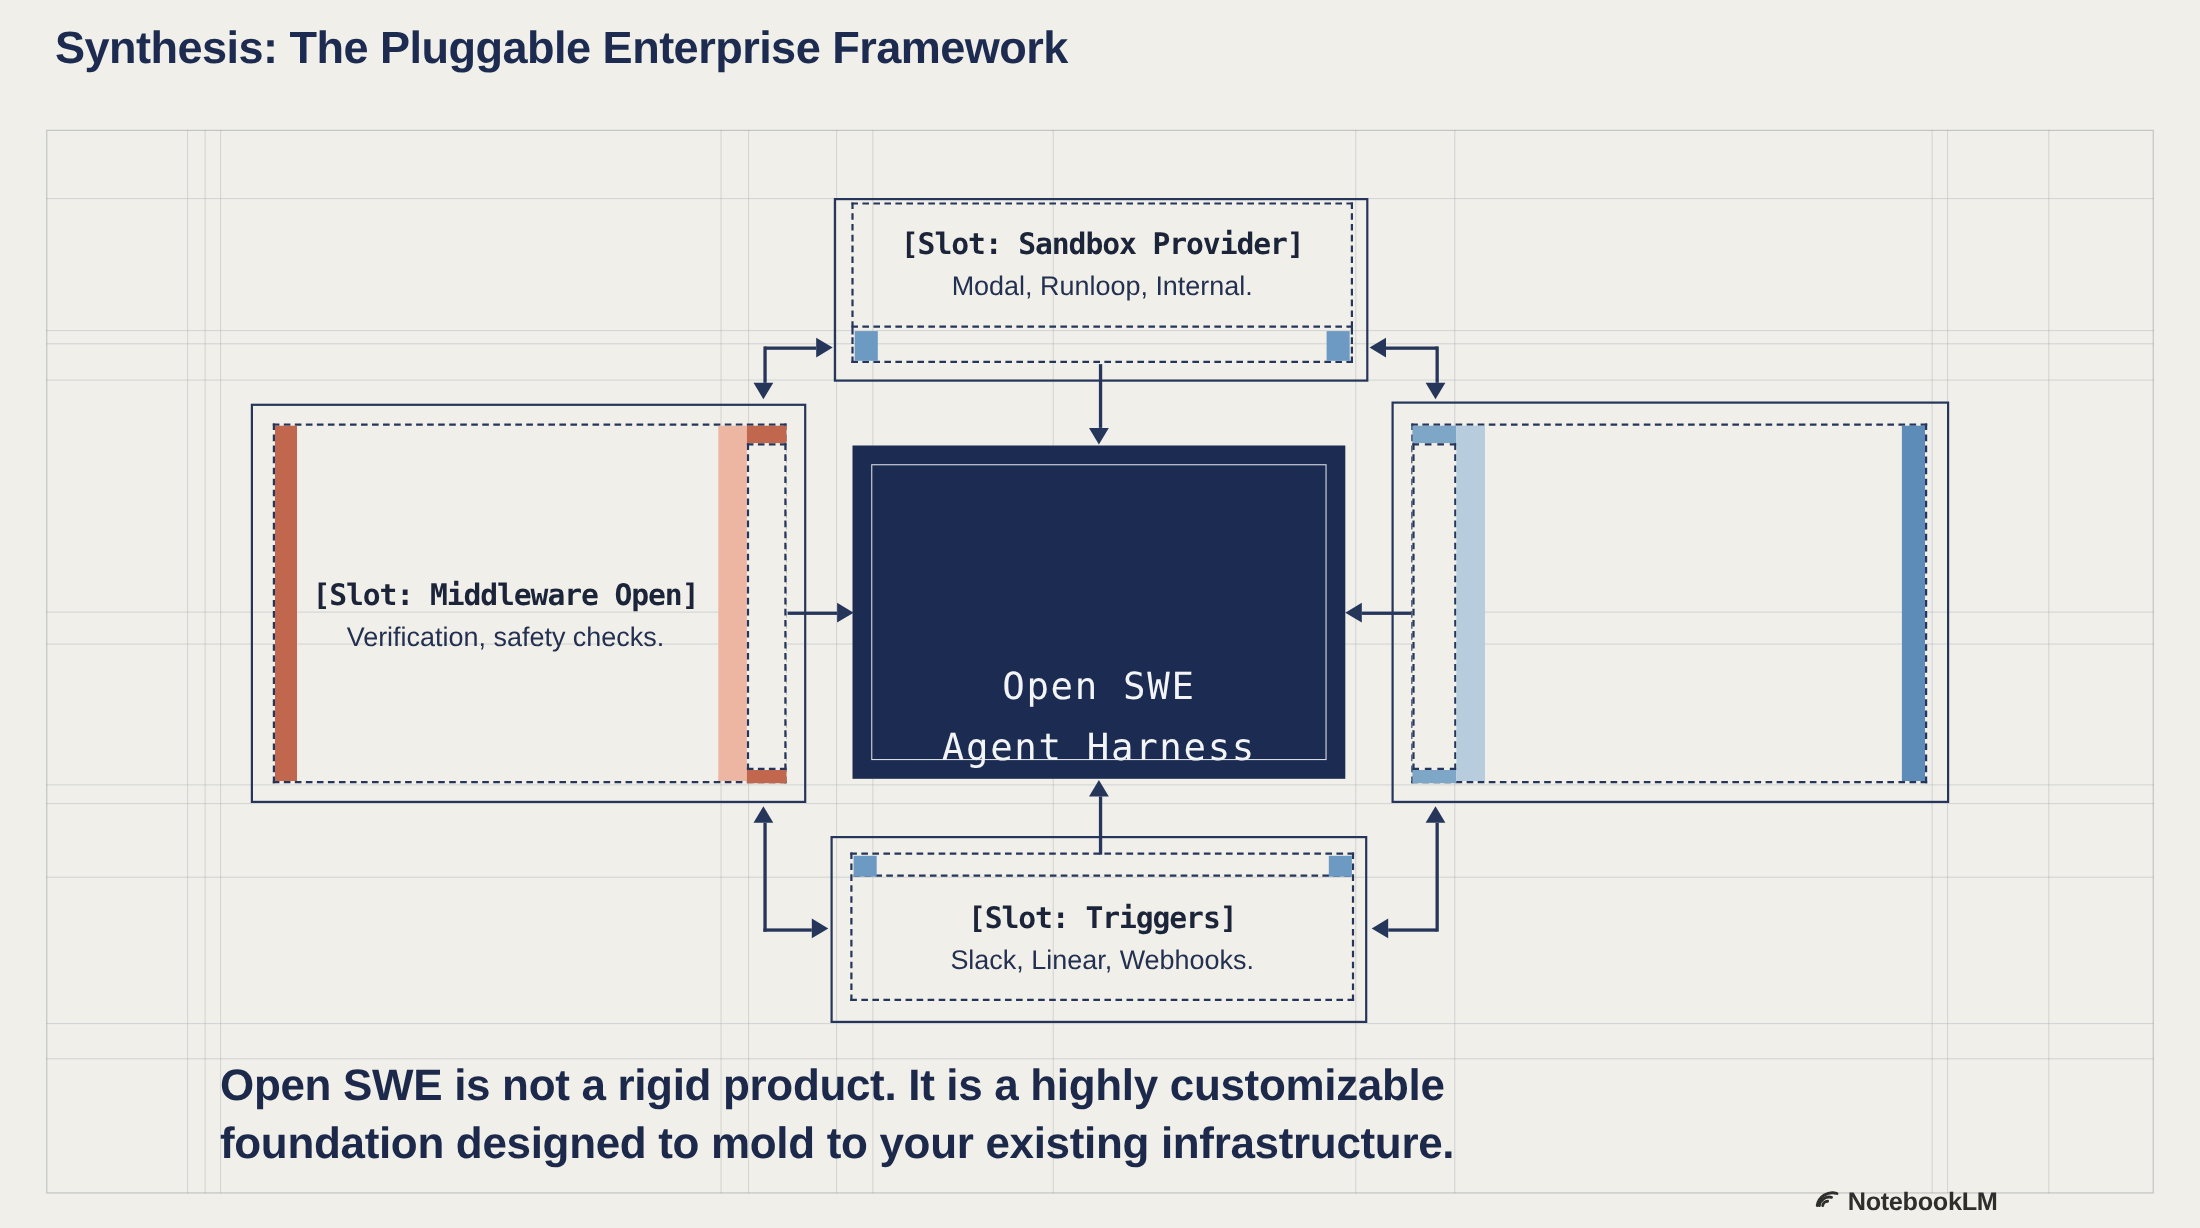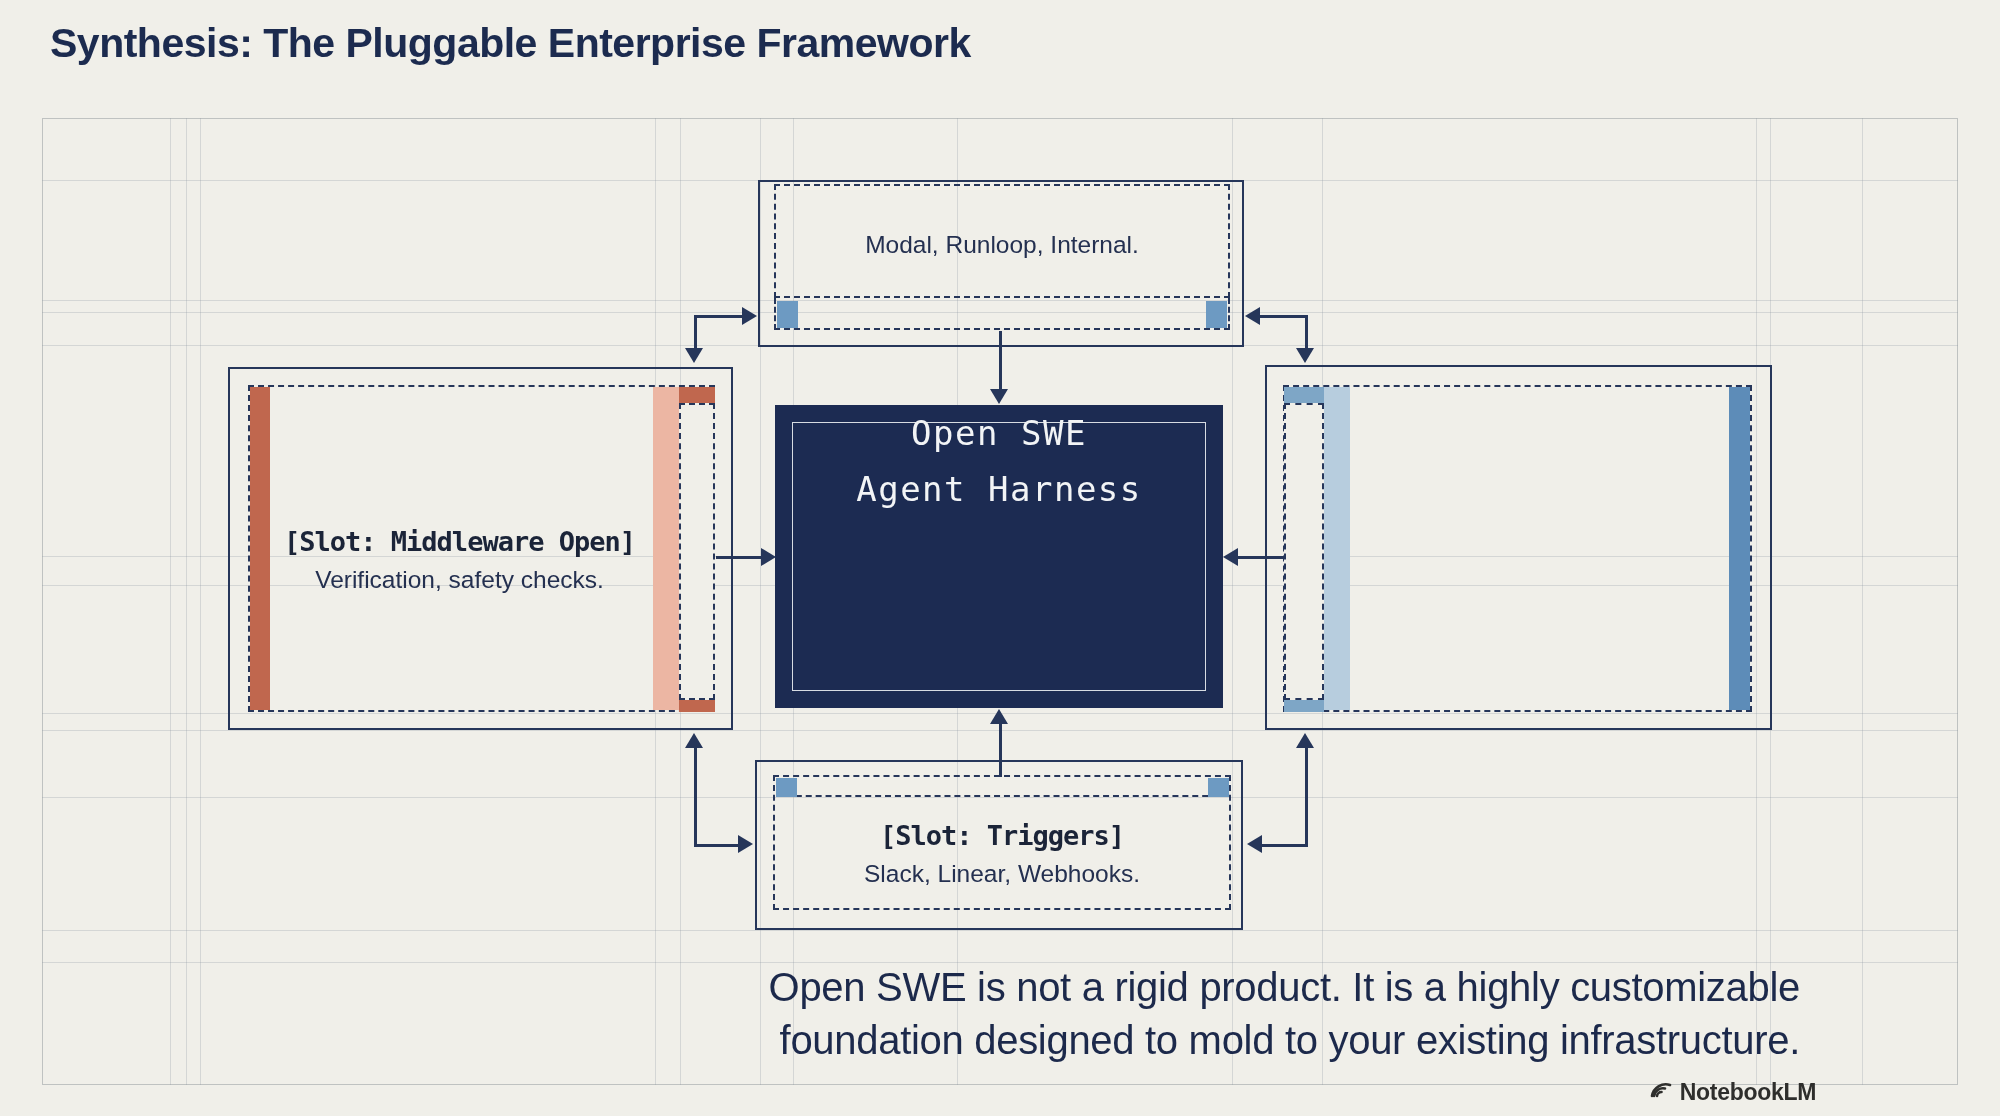--- a/index.html
+++ b/index.html
@@ -22,37 +22,37 @@
   .solidbox{position:absolute;border:2.5px solid var(--line);}
   .dashbox{position:absolute;border:2.5px dashed var(--line);}
 
   .slot-text{position:absolute;display:flex;flex-direction:column;align-items:center;
              justify-content:center;text-align:center;}
   .slot-head{font-family:"DejaVu Sans Mono",monospace;font-size:27px;font-weight:700;
              color:#1b2438;letter-spacing:-1px;white-space:nowrap;}
   .slot-sub{font-size:24.5px;color:#243050;margin-top:8px;line-height:1.22;white-space:nowrap;}
 
   .centerbox{position:absolute;left:775px;top:405px;width:448px;height:303px;
-             background:#1c2b52;display:flex;align-items:flex-start;justify-content:center;}
+             background:#1c2b52;display:flex;align-items:flex-end;justify-content:center;}
   .centerbox::after{content:"";position:absolute;inset:17px;
              border:1.5px solid rgba(236,239,242,0.9);}
   .center-text{font-family:"DejaVu Sans Mono",monospace;font-size:34px;color:#f2f4f6;
              text-align:center;line-height:1.65;letter-spacing:1.5px;white-space:pre-line;}
 
   .bar{position:absolute;}
 
   .cline{position:absolute;background:var(--line);}
   .arr{position:absolute;width:0;height:0;}
   .arr.r{border-top:9px solid transparent;border-bottom:9px solid transparent;border-left:15px solid var(--line);}
   .arr.l{border-top:9px solid transparent;border-bottom:9px solid transparent;border-right:15px solid var(--line);}
   .arr.d{border-left:9px solid transparent;border-right:9px solid transparent;border-top:15px solid var(--line);}
   .arr.u{border-left:9px solid transparent;border-right:9px solid transparent;border-bottom:15px solid var(--line);}
 
-  .statement{position:absolute;left:200px;top:961px;width:1600px;text-align:right;
-             font-size:40px;font-weight:400;color:#1c294b;line-height:1.33;letter-spacing:-0.3px;}
+  .statement{position:absolute;left:200px;top:961px;width:1600px;text-align:left;
+             font-size:40px;font-weight:700;color:#1c294b;line-height:1.33;letter-spacing:-0.3px;}
 
   .brand{position:absolute;right:22px;top:1079px;display:flex;align-items:flex-start;gap:7px;}
   .brand-name{font-size:23px;font-weight:600;color:#2e2e2c;letter-spacing:-0.3px;}
 </style>
 </head>
 <body>
 
 <div id="canvas">
 
   <div class="title">Synthesis: The Pluggable Enterprise Framework</div>
@@ -84,20 +84,21 @@
       <div class="grid" style="left: 42px; top: 930px; width: 1916px; height: 1px;"></div>
       <div class="grid" style="left: 42px; top: 962px; width: 1916px; height: 1px;"></div>
     </div>
 
   <div class="solidbox" style="left:758px;top:180px;width:486px;height:167px;"></div>
   <div class="dashbox" style="left:774px;top:184px;width:456px;height:114px;"></div>
   <div class="dashbox" style="left:774px;top:298px;width:456px;height:32px;border-top:none;"></div>
   <div class="bar" style="left:777px;top:301px;width:21px;height:27px;background:#6d9ac2;"></div>
   <div class="bar" style="left:1206px;top:301px;width:21px;height:27px;background:#6d9ac2;"></div>
   <div class="slot-text" style="left:774px;top:186px;width:456px;height:110px;">
+    <div class="slot-head">[Slot: Sandbox Provider]</div>
     <div class="slot-sub">Modal, Runloop, Internal.</div>
   </div>
 
   <div class="solidbox" style="left:228px;top:367px;width:505px;height:363px;"></div>
   <div class="dashbox" style="left:248px;top:385px;width:467px;height:327px;"></div>
   <div class="bar" style="left:250px;top:387px;width:20px;height:323px;background:#c0674e;"></div>
   <div class="bar" style="left:653px;top:387px;width:26px;height:323px;background:#ecb6a3;"></div>
   <div class="bar" style="left:679px;top:387px;width:36px;height:16px;background:#c0674e;"></div>
   <div class="dashbox" style="left:679px;top:403px;width:36px;height:297px;background:var(--bg);"></div>
   <div class="bar" style="left:679px;top:700px;width:36px;height:12px;background:#c0674e;"></div>

